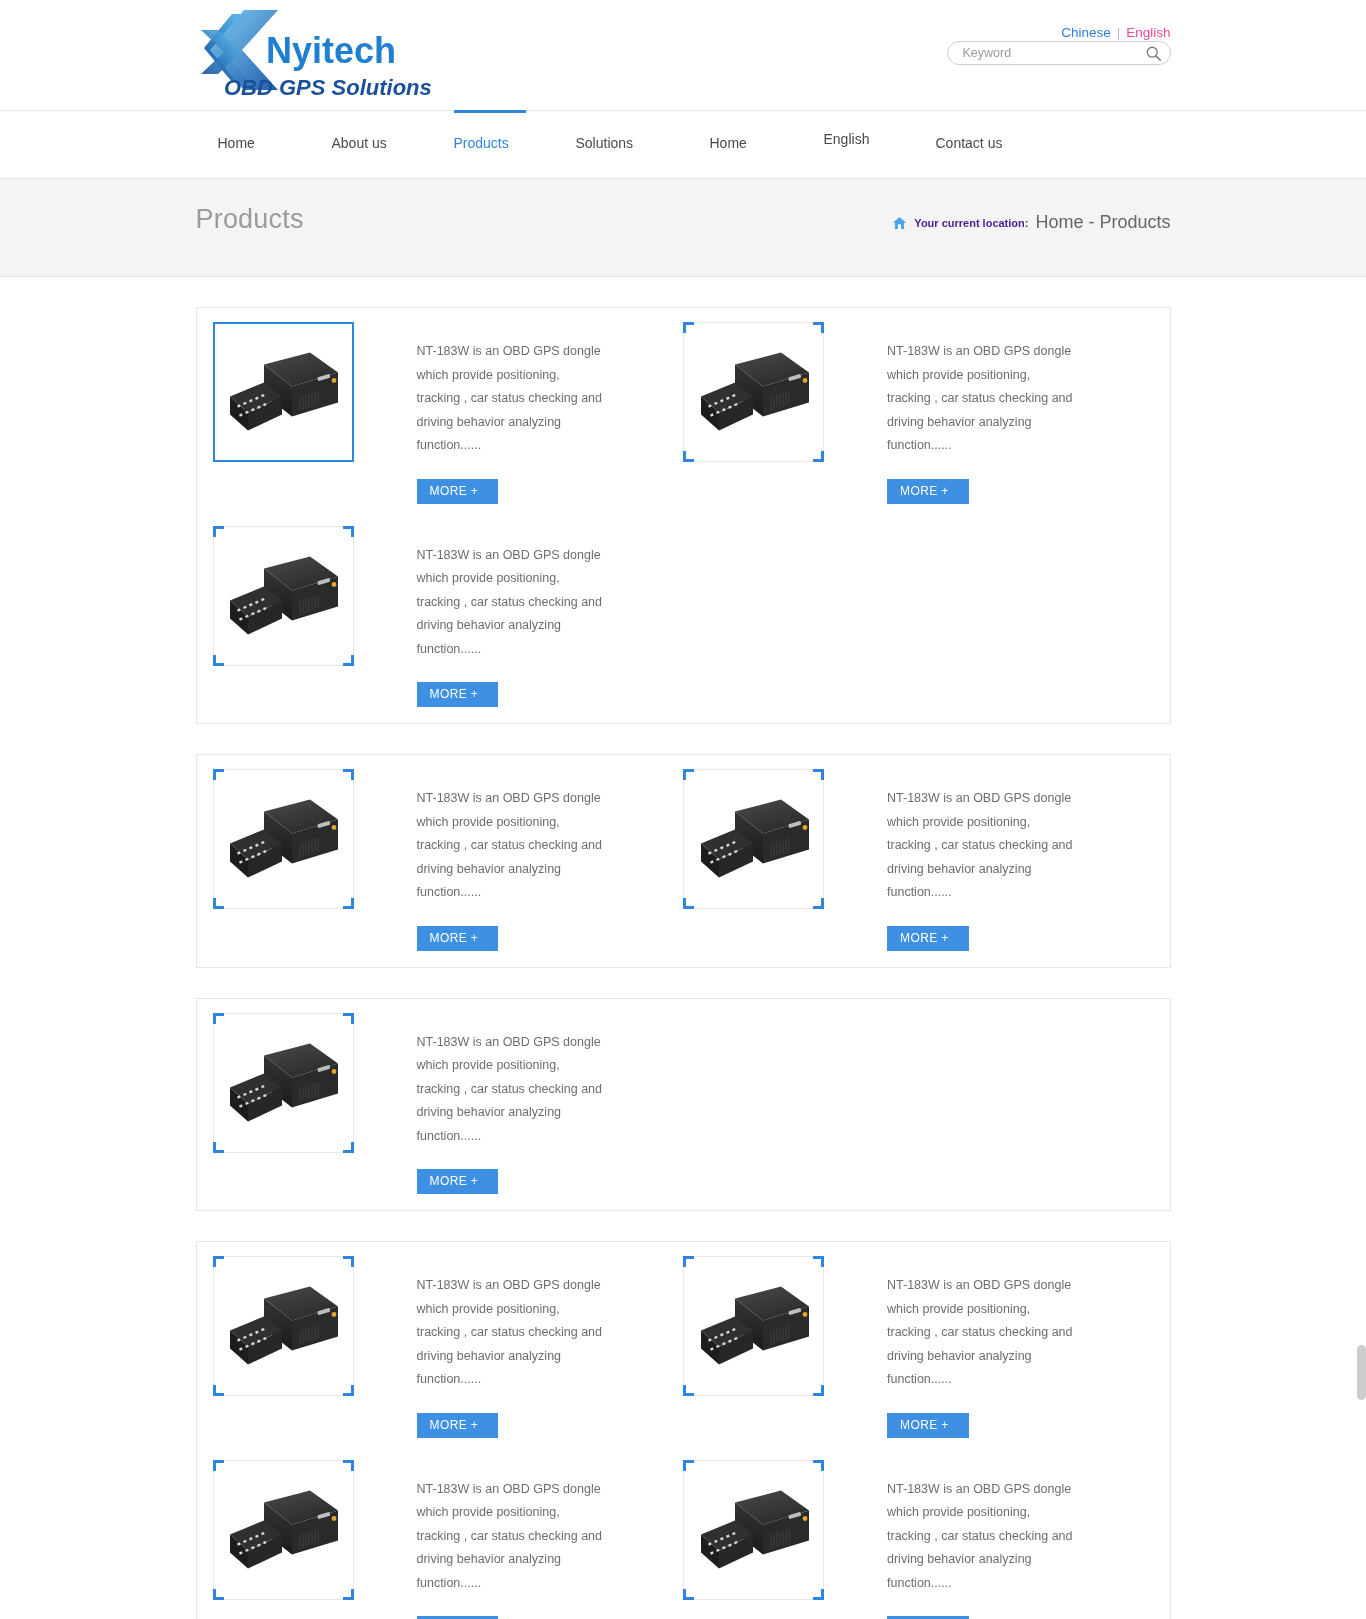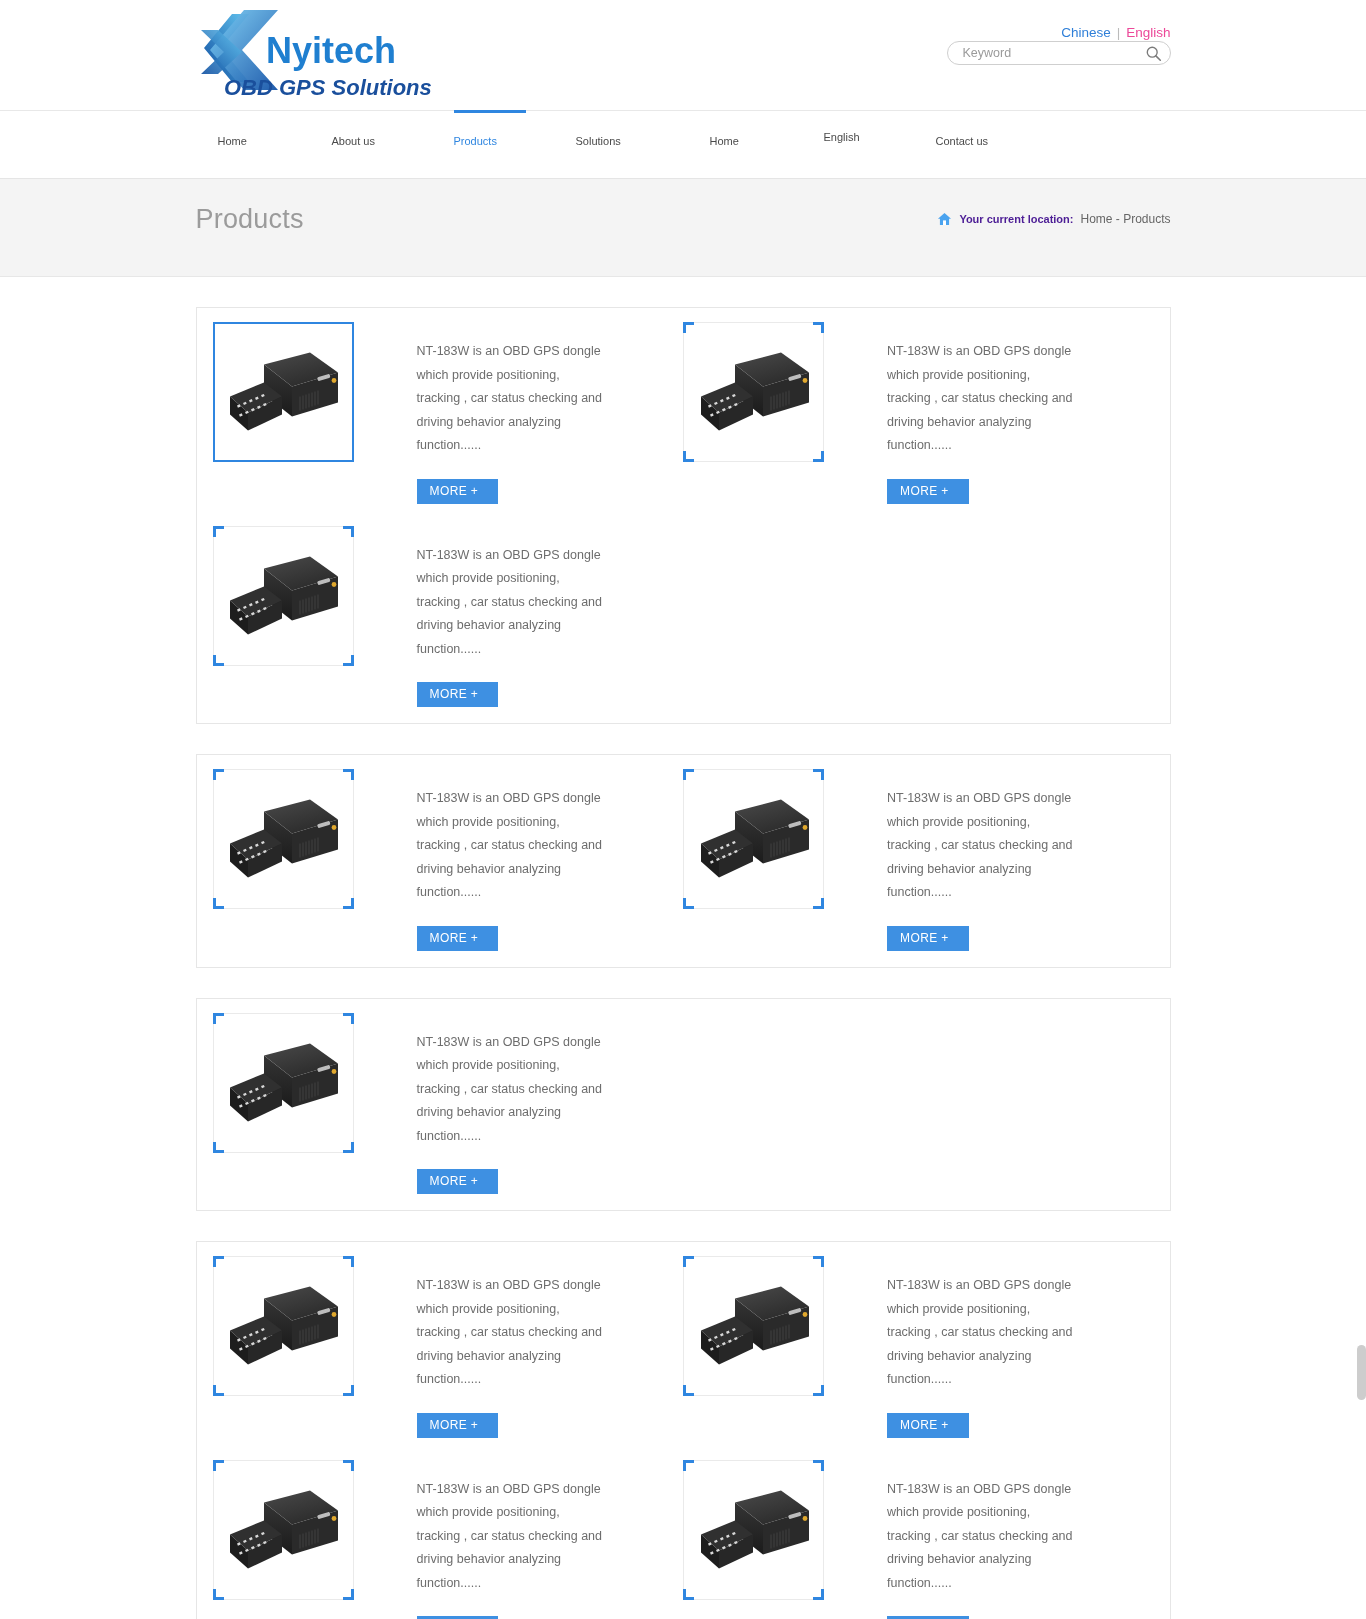--- a/index.html
+++ b/index.html
@@ -41,21 +41,21 @@
     width: 17px; height: 17px; cursor: pointer;
   }
 
   
   .navbar { border-top: 1px solid #e8e8e8; border-bottom: 1px solid #e5e5e5; height: 69px; background: #fff; }
   .nav { position: relative; height: 69px; }
   .nav a {
     position: absolute;
     text-decoration: none;
     color: #4a4a4a;
-    font-size: 11px;
+    font-size: 14px;
     white-space: nowrap;
   }
   .nav a.active { color: #2f86e0; }
   .nav .navmark {
     position: absolute; top: -1px; left: 258px; width: 72px; height: 3px; background: #2f86e0;
   }
 
   
   .banner {
     background: #f4f4f4;
@@ -69,21 +69,21 @@
     font-size: 27px; color: #9b9b9b; font-weight: normal;
     letter-spacing: 0.2px;
   }
   .crumb {
     position: absolute; right: 0px; top: 33px;
     font-size: 12.5px; color: #333;
     display: flex; align-items: center; gap: 7px;
   }
   .crumb .home-icon { width: 15px; height: 14px; display: block; }
   .crumb .crumb-label { font-weight: bold; color: #4c1d95; font-size: 11px; }
-  .crumb .crumb-path { color: #666; font-size: 12px; }
+  .crumb .crumb-path { color: #666; font-size: 18px; }
 
   
   .content { position: relative; padding-top: 30px; padding-bottom: 40px; min-height: 1140px; }
   .content-inner { display: flex; align-items: flex-start; gap: 37px; }
 
   
   .sidebar { width: 198px; flex: 0 0 198px; padding-top: 1px; }
   .side-item {
     height: 64px;
     border: 1px solid #e1e1e1;

